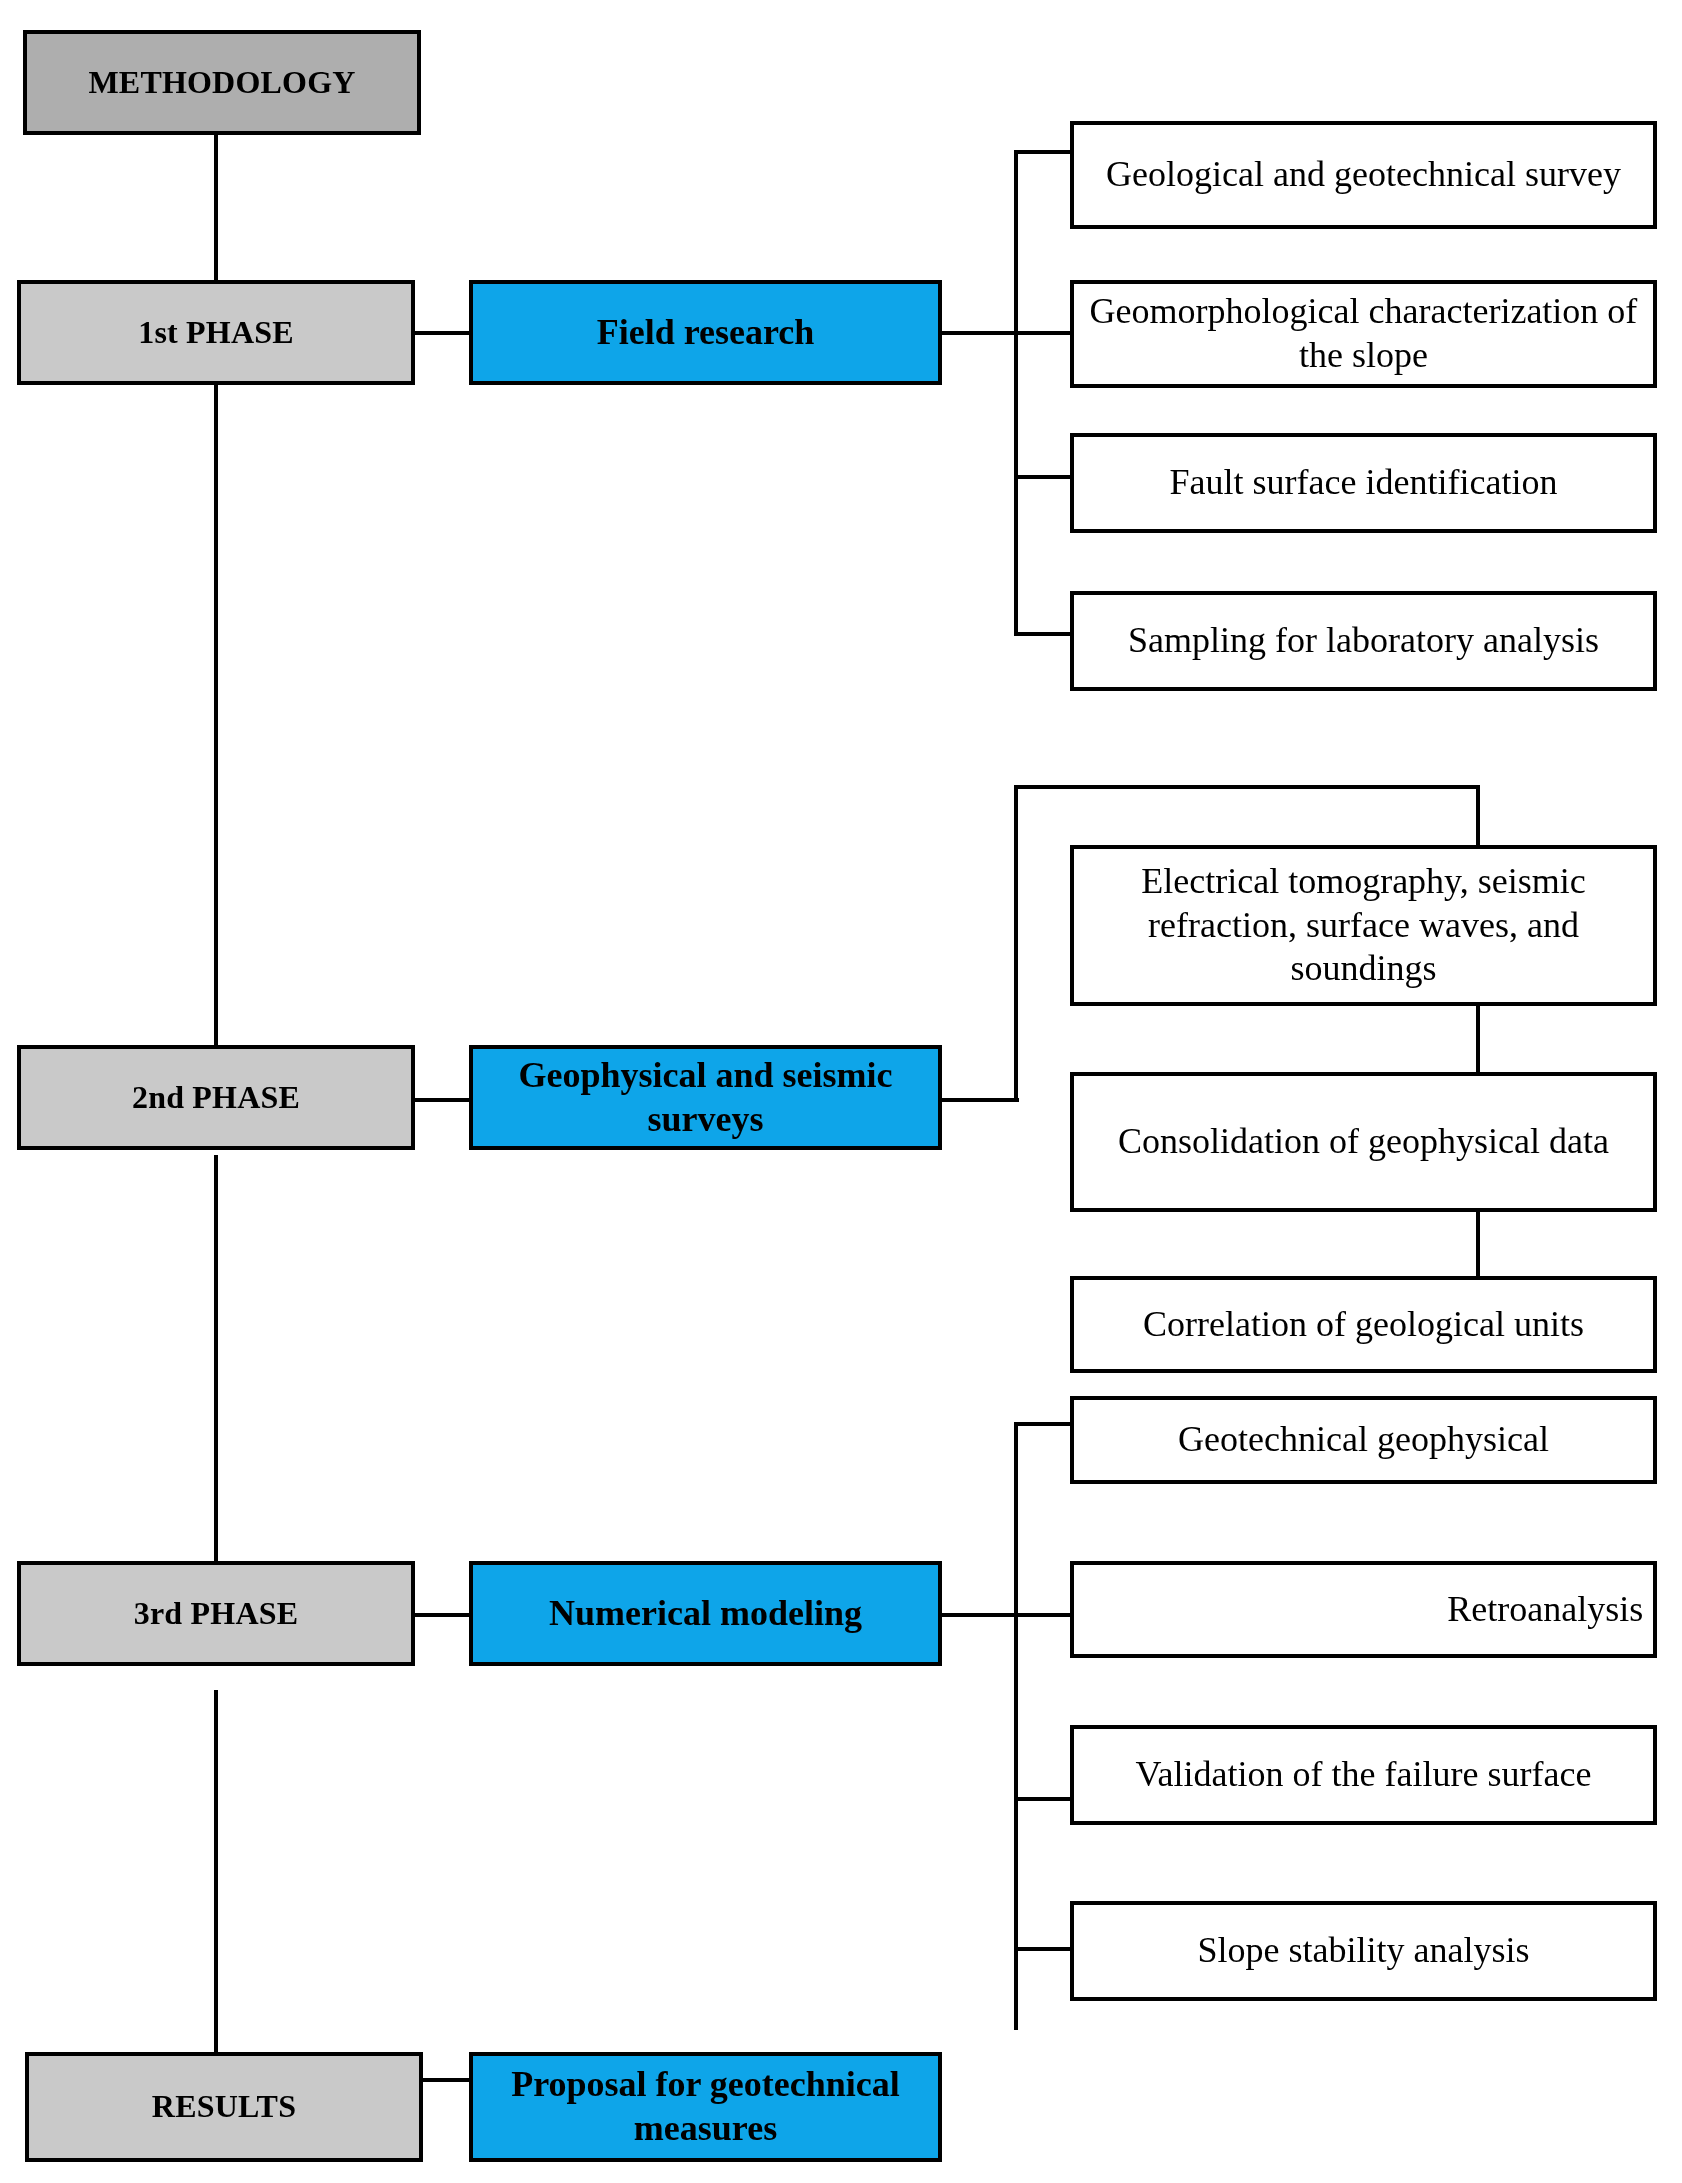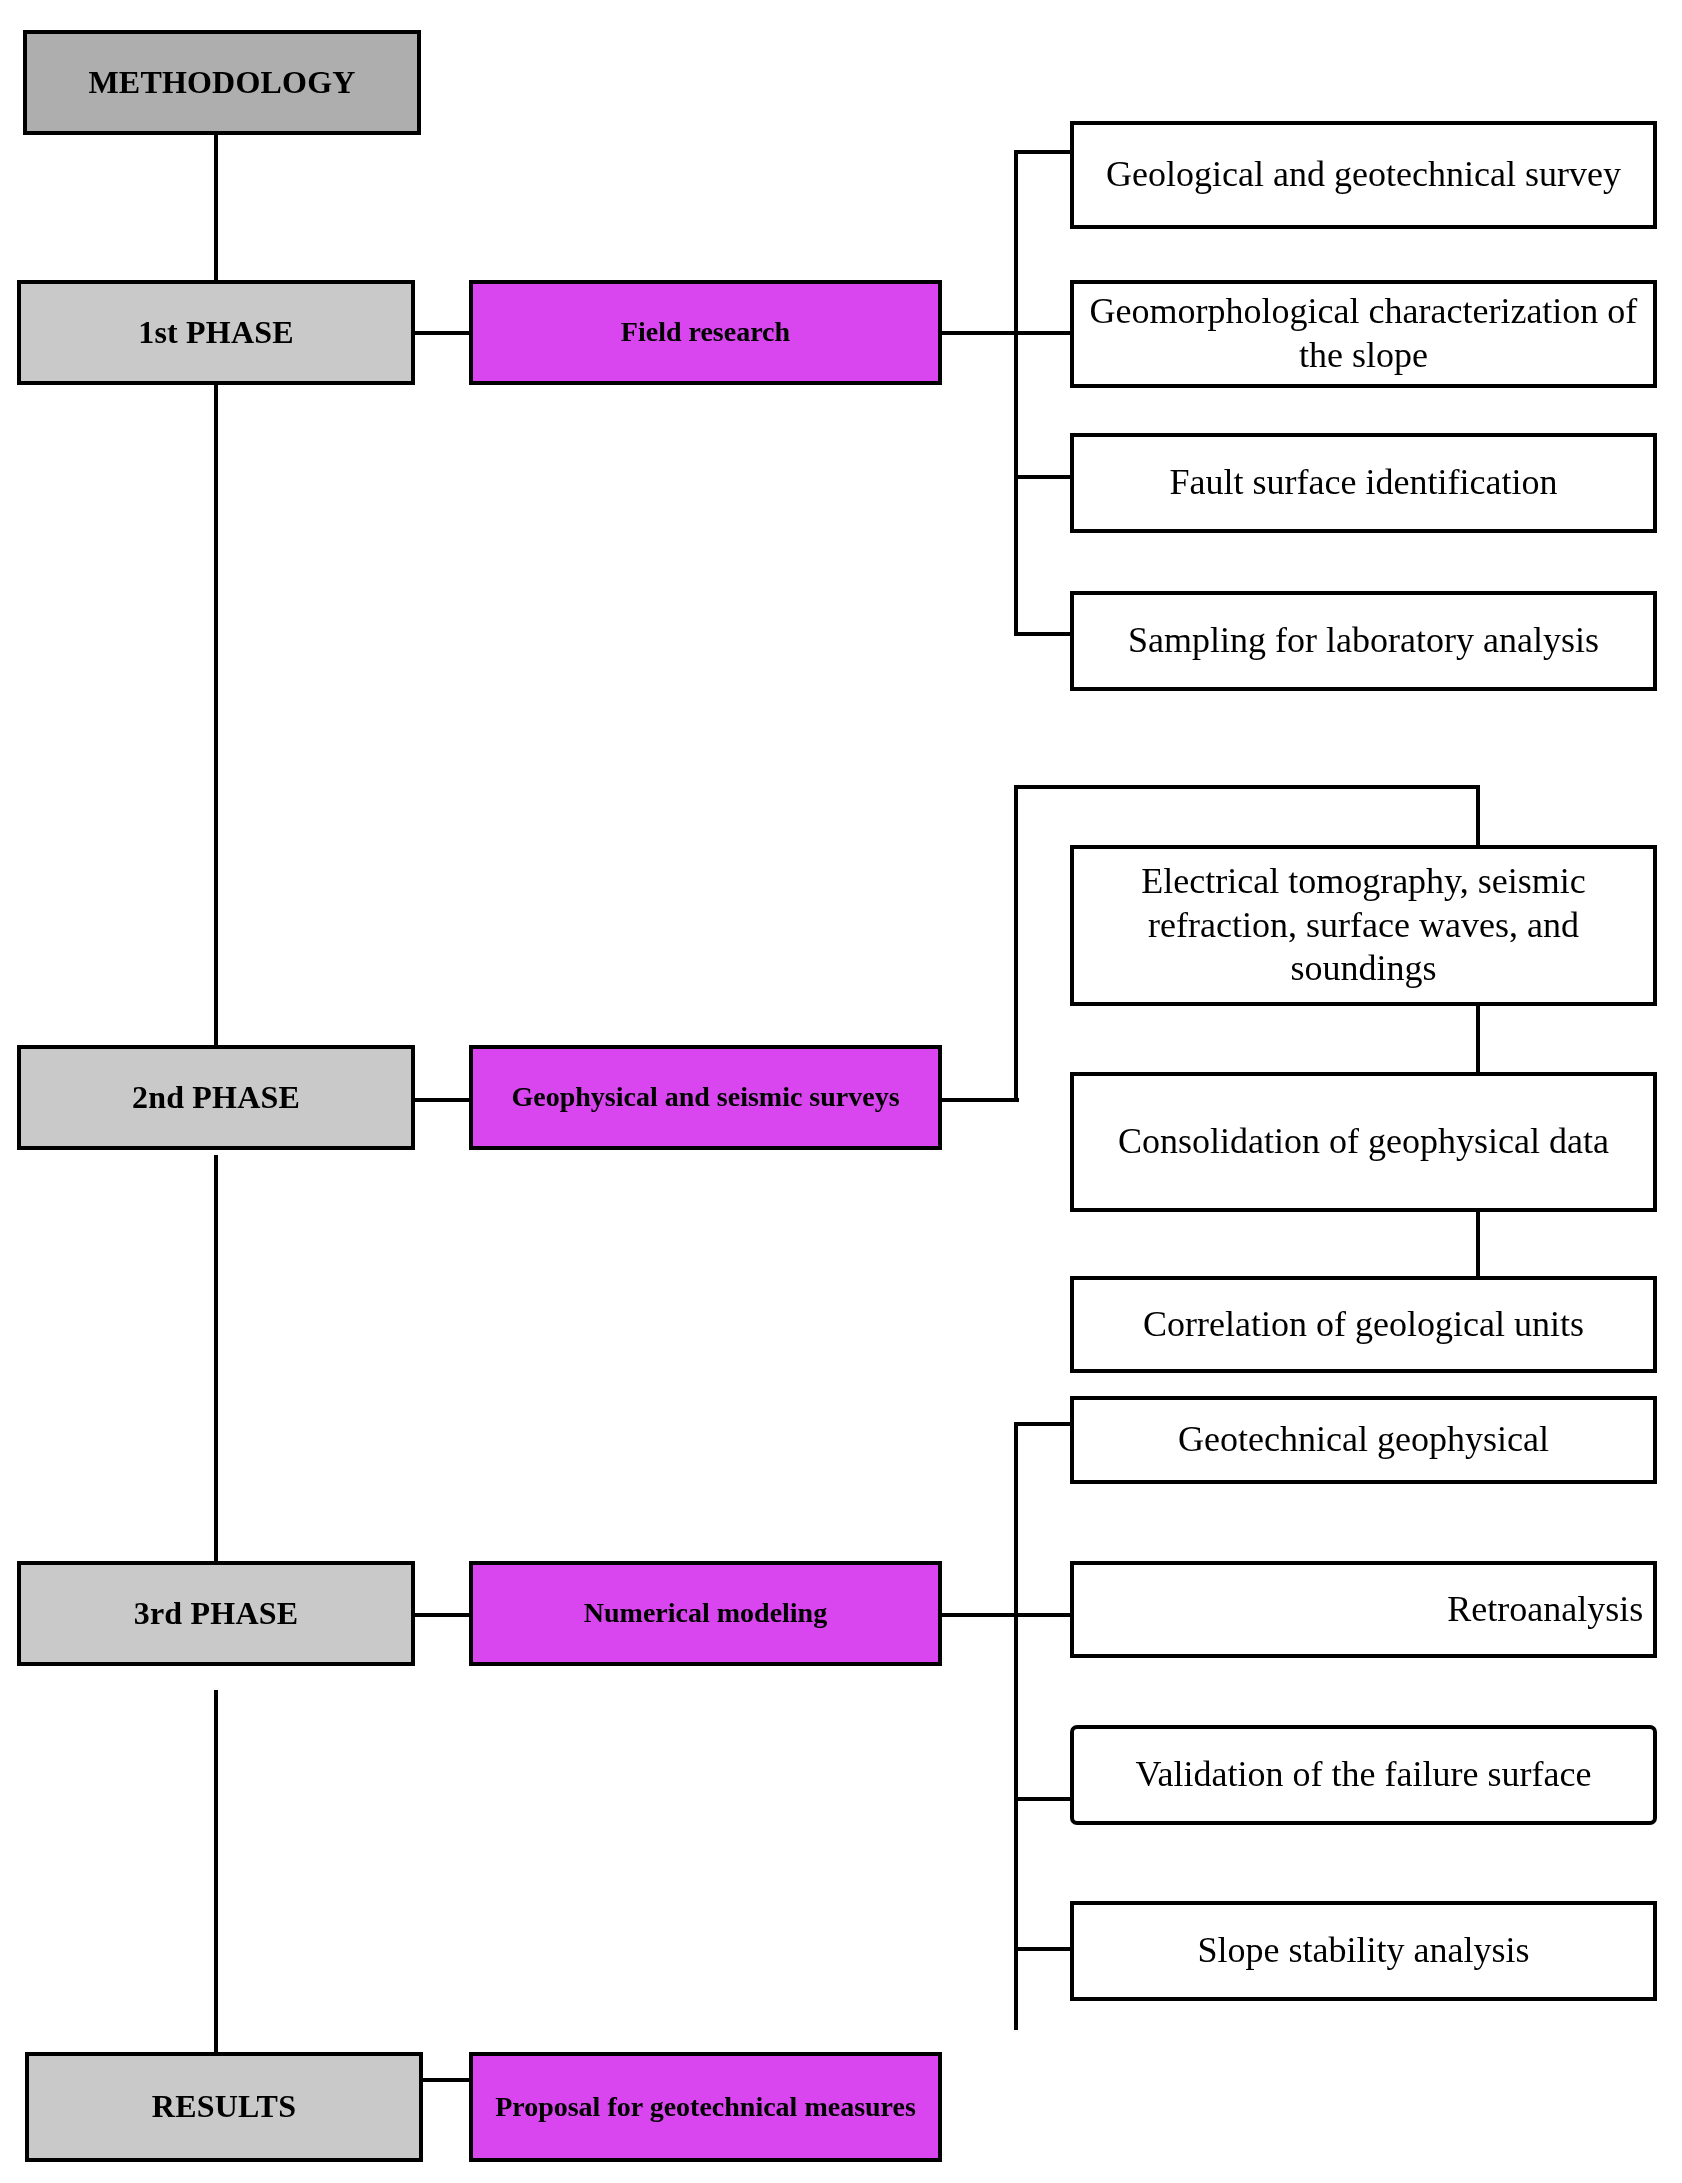--- a/index.html
+++ b/index.html
@@ -40,23 +40,23 @@
     letter-spacing: 0.2px;
   }
   .title-box {
     background: #aeaeae;
     font-weight: bold;
     font-size: 32px;
     letter-spacing: 0.2px;
   }
   
   .activity-box {
-    background: #d946ef;
+    background: #0ea5e9;
     font-weight: bold;
-    font-size: 28px;
+    font-size: 36px;
   }
   
   .task-box {
     background: #ffffff;
     font-weight: normal;
     font-size: 36px;
   }
   
   .line {
     position: absolute;
@@ -159,21 +159,21 @@
   <div class="box activity-box" style="left:469px; top:1561px; width:473px; height:105px;">
     <span class="box-label">Numerical modeling</span>
   </div>
 
   <div class="box task-box" style="left:1070px; top:1396px; width:587px; height:88px;">
     <span class="box-label">Geotechnical geophysical</span>
   </div>
   <div class="box task-box" style="left:1070px; top:1561px; width:587px; height:97px;text-align:right;">
     <span class="box-label">Retroanalysis</span>
   </div>
-  <div class="box task-box" style="left:1070px; top:1725px; width:587px; height:100px;border-radius:7px;">
+  <div class="box task-box" style="left:1070px; top:1725px; width:587px; height:100px;">
     <span class="box-label">Validation of the failure surface</span>
   </div>
   <div class="box task-box" style="left:1070px; top:1901px; width:587px; height:100px;">
     <span class="box-label">Slope stability analysis</span>
   </div>
 
   <div class="box phase-box" style="left:25px; top:2052px; width:398px; height:110px;">
     <span class="box-label">RESULTS</span>
   </div>
 

